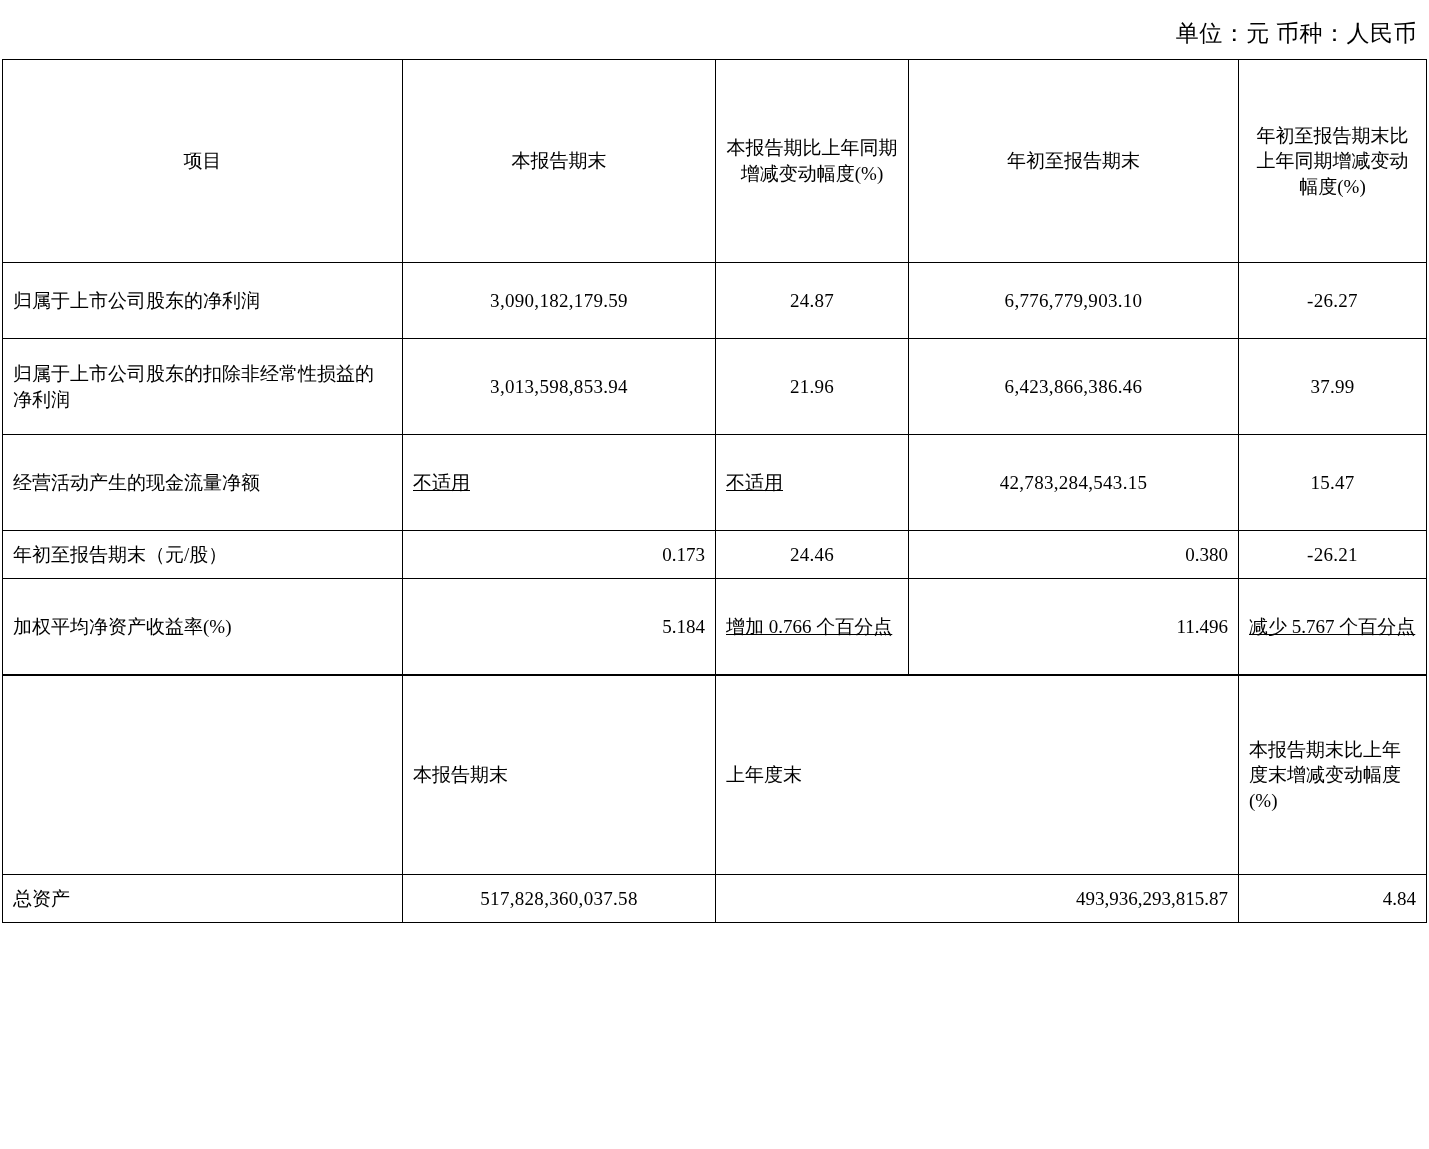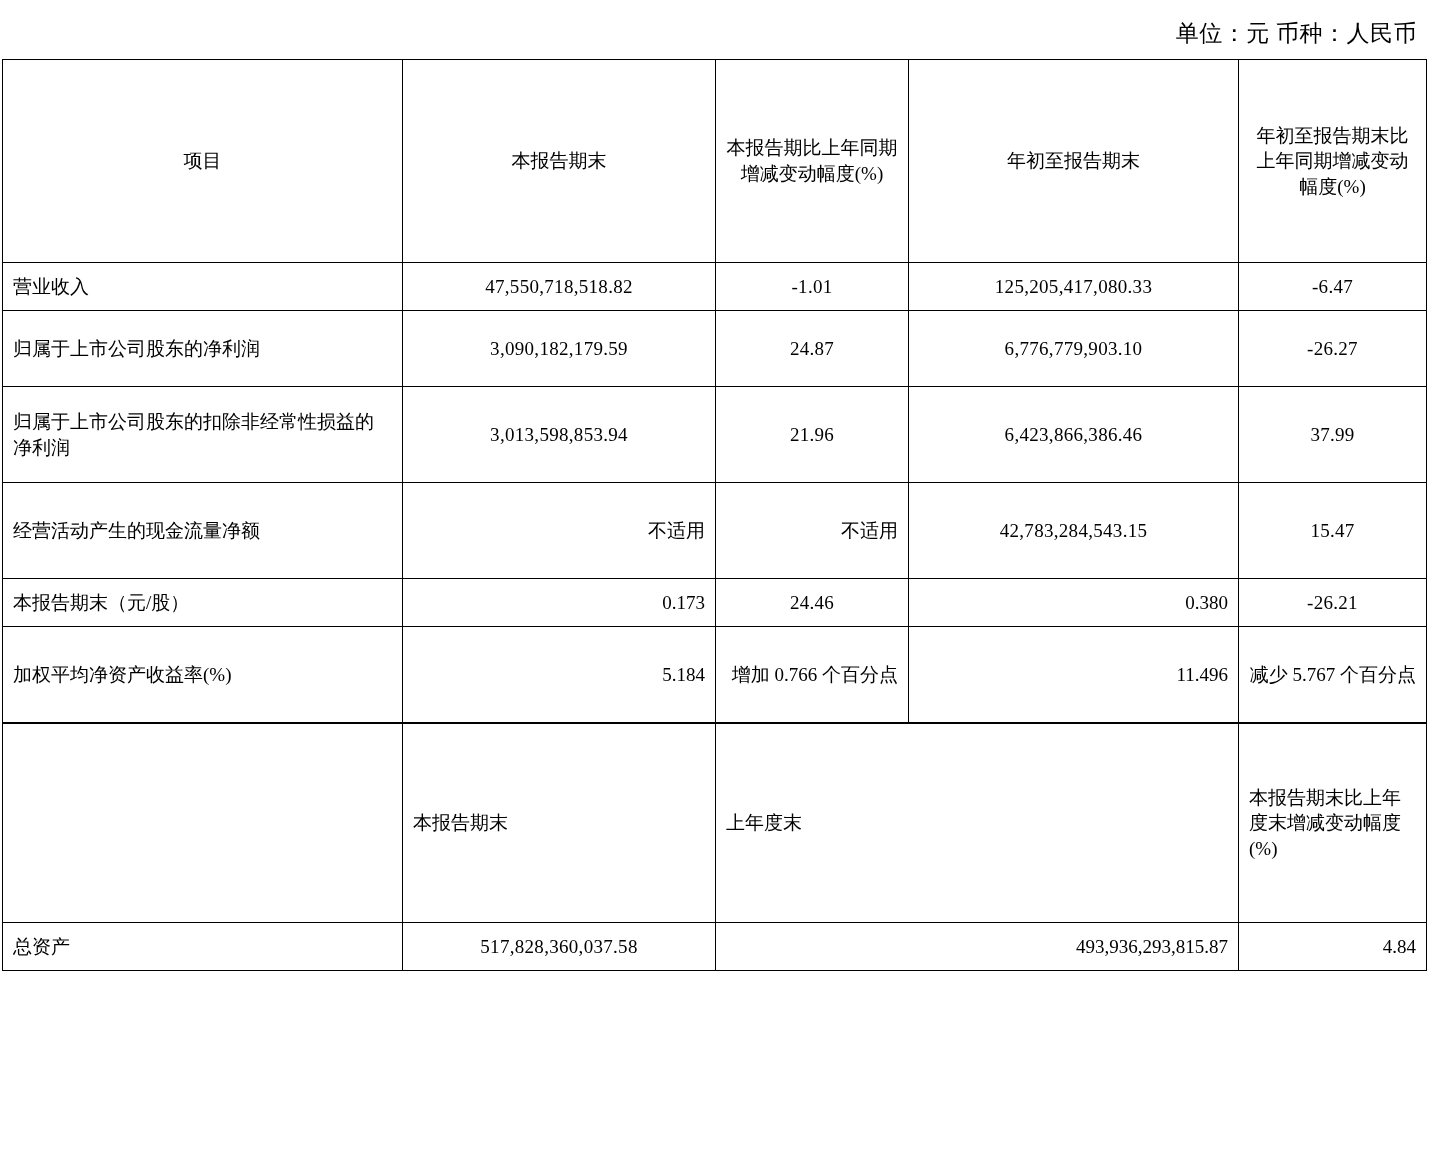--- a/index.html
+++ b/index.html
@@ -50,21 +50,21 @@
   .c-pct2   { width: 188px; }
 
   .hdr {
     text-align: center;
     height: 190px;
   }
   .hdr-tall {
     line-height: 1.5;
   }
   .left   { text-align: left; }
-  .center { text-align: right; }
+  .center { text-align: left; text-decoration: underline; }
   .right  { text-align: right; padding-right: 14px; }
   .num {
     text-align: center;
     letter-spacing: 0.3px;
   }
   .rownum {
     height: 48px;
   }
   .row2 {
     height: 76px;
@@ -97,27 +97,20 @@
     </colgroup>
     <tbody>
       <tr>
         <td class="hdr">项目</td>
         <td class="hdr">本报告期末</td>
         <td class="hdr hdr-tall">本报告期比上年同期增减变动幅度(%)</td>
         <td class="hdr">年初至报告期末</td>
         <td class="hdr hdr-tall">年初至报告期末比上年同期增减变动幅度(%)</td>
       </tr>
 
-      <tr class="rownum">
-        <td class="left">营业收入</td>
-        <td class="num">47,550,718,518.82</td>
-        <td class="num">-1.01</td>
-        <td class="num">125,205,417,080.33</td>
-        <td class="num">-6.47</td>
-      </tr>
 
 
       <tr class="row2">
         <td class="left two-line">归属于上市公司股东的净利润</td>
         <td class="num">3,090,182,179.59</td>
         <td class="num">24.87</td>
         <td class="num">6,776,779,903.10</td>
         <td class="num">-26.27</td>
       </tr>
 
@@ -131,21 +124,21 @@
 
       <tr class="row-tall">
         <td class="left two-line">经营活动产生的现金流量净额</td>
         <td class="center">不适用</td>
         <td class="center">不适用</td>
         <td class="num">42,783,284,543.15</td>
         <td class="num">15.47</td>
       </tr>
 
       <tr class="rownum">
-        <td class="left">本报告期末（元/股）</td>
+        <td class="left">年初至报告期末（元/股）</td>
         <td class="right">0.173</td>
         <td class="num">24.46</td>
         <td class="right">0.380</td>
         <td class="num">-26.21</td>
       </tr>
 
 
       <tr class="row-tall">
         <td class="left">加权平均净资产收益率(%)</td>
         <td class="right">5.184</td>

